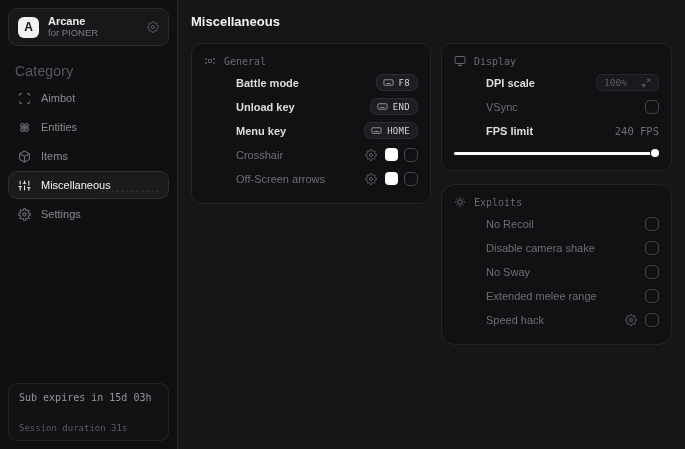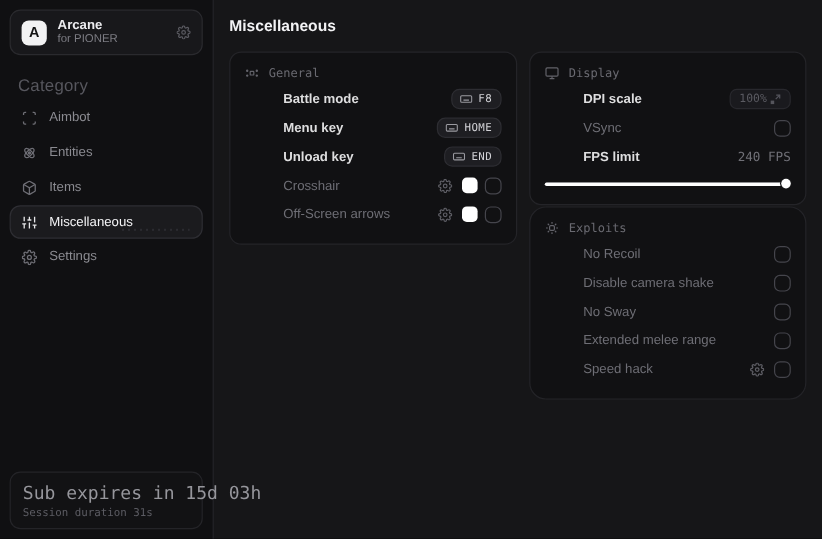--- a/index.html
+++ b/index.html
@@ -51,42 +51,42 @@
     background-image:radial-gradient(circle, #3c3c43 1px, transparent 1.2px);
     background-size:5px 5px;
   }
   .side-footer {
     margin-top:auto;
     border:1px solid #242428; border-radius:9px; background:#121214;
     padding:8px 10px 7px;
   }
   .side-footer .l1 {
     font-family:"DejaVu Sans Mono", monospace;
-    font-size:15px; color:#96969c; margin-bottom:3px; white-space:nowrap;
+    font-size:10px; color:#96969c; margin-bottom:20px; white-space:nowrap;
   }
   .side-footer .l2 {
     font-family:"DejaVu Sans Mono", monospace;
     font-size:9px; color:#5c5c63; white-space:nowrap;
   }
 
   
   .main {
     flex:1; background:#161618; border-left:1px solid #29292d;
     padding:14px 13px 12px;
   }
   .page-title { font-size:13px; font-weight:bold; color:#f3f3f5; margin-bottom:14px; }
   .columns { display:flex; gap:10px; align-items:flex-start; }
   .col-left { width:240px; flex:0 0 240px; }
   .col-right { flex:1; }
 
   .panel {
     background:#111113; border:1px solid #242428; border-radius:10px;
     padding:11px 12px 13px;
   }
-  .panel + .panel { margin-top:1px;border-radius:14px; }
+  .panel + .panel { margin-top:13px;border-radius:14px; }
   .panel-header {
     display:flex; align-items:center; gap:8px;
     font-family:"DejaVu Sans Mono", monospace;
     font-size:10px; color:#6a6a71; margin-bottom:4px;
   }
   .panel-header .hico { display:flex; color:#63636a; }
 
   .row {
     display:flex; align-items:center; justify-content:space-between;
     height:23px; margin-top:1px;
@@ -105,21 +105,21 @@
   .keybadge .kico { display:flex; color:#9a9aa0; }
 
   .gear-mini { display:flex; color:#5f5f66; margin-right:2px; }
   .swatch { width:13px; height:13px; border-radius:4px; background:#ffffff; }
   .checkbox {
     width:14px; height:14px; border-radius:5px;
     border:1.5px solid #45454c; background:transparent;
   }
 
   .dpi-badge {
-    display:flex; align-items:center; gap:2px;
+    display:flex; align-items:center; gap:14px;
     background:#1a1a1e; border:1px solid #28282d; border-radius:6px;
     padding:2px 7px;
     font-family:"DejaVu Sans Mono", monospace;
     font-size:9.5px; color:#5b5b62;
   }
   .dpi-badge .sico { display:flex; color:#55555c; }
 
   .fps-value {
     font-family:"DejaVu Sans Mono", monospace;
     font-size:10.5px; color:#707077;
@@ -254,42 +254,42 @@
                 <svg width="11" height="11" viewBox="0 0 24 24" fill="none" stroke="currentColor" stroke-width="2">
                     <rect x="2" y="6" width="20" height="12" rx="2"></rect>
                     <path d="M6 10h0M10 10h0M14 10h0M18 10h0M7 14h10"></path>
                   </svg>
               </span>
               <span>F8</span>
             </span>
           </div>
 
           <div class="row">
+            <span class="row-label">Unload key</span>
+            <span class="keybadge">
+              <span class="kico">
+                <svg width="11" height="11" viewBox="0 0 24 24" fill="none" stroke="currentColor" stroke-width="2">
+                    <rect x="2" y="6" width="20" height="12" rx="2"></rect>
+                    <path d="M6 10h0M10 10h0M14 10h0M18 10h0M7 14h10"></path>
+                  </svg>
+              </span>
+              <span>END</span>
+            </span>
+          </div>
+
+          <div class="row">
             <span class="row-label">Menu key</span>
             <span class="keybadge">
               <span class="kico">
                 <svg width="11" height="11" viewBox="0 0 24 24" fill="none" stroke="currentColor" stroke-width="2">
                     <rect x="2" y="6" width="20" height="12" rx="2"></rect>
                     <path d="M6 10h0M10 10h0M14 10h0M18 10h0M7 14h10"></path>
                   </svg>
               </span>
               <span>HOME</span>
-            </span>
-          </div>
-
-          <div class="row">
-            <span class="row-label">Unload key</span>
-            <span class="keybadge">
-              <span class="kico">
-                <svg width="11" height="11" viewBox="0 0 24 24" fill="none" stroke="currentColor" stroke-width="2">
-                    <rect x="2" y="6" width="20" height="12" rx="2"></rect>
-                    <path d="M6 10h0M10 10h0M14 10h0M18 10h0M7 14h10"></path>
-                  </svg>
-              </span>
-              <span>END</span>
             </span>
           </div>
 
           <div class="row">
             <span class="row-label muted">Crosshair</span>
             <span class="row-right">
               <span class="gear-mini">
                 <svg width="12" height="12" viewBox="0 0 24 24" fill="none" stroke="currentColor" stroke-width="2">
                     <circle cx="12" cy="12" r="3"></circle>
                     <path d="M19.4 15a1.65 1.65 0 0 0 .33 1.82l.06.06a2 2 0 1 1-2.83 2.83l-.06-.06a1.65 1.65 0 0 0-1.82-.33 1.65 1.65 0 0 0-1 1.51V21a2 2 0 1 1-4 0v-.09a1.65 1.65 0 0 0-1-1.51 1.65 1.65 0 0 0-1.82.33l-.06.06a2 2 0 1 1-2.83-2.83l.06-.06a1.65 1.65 0 0 0 .33-1.82 1.65 1.65 0 0 0-1.51-1H3a2 2 0 1 1 0-4h.09a1.65 1.65 0 0 0 1.51-1 1.65 1.65 0 0 0-.33-1.82l-.06-.06a2 2 0 1 1 2.83-2.83l.06.06a1.65 1.65 0 0 0 1.82.33h0a1.65 1.65 0 0 0 1-1.51V3a2 2 0 1 1 4 0v.09a1.65 1.65 0 0 0 1 1.51h0a1.65 1.65 0 0 0 1.82-.33l.06-.06a2 2 0 1 1 2.83 2.83l-.06.06a1.65 1.65 0 0 0-.33 1.82v0a1.65 1.65 0 0 0 1.51 1H21a2 2 0 1 1 0 4h-.09a1.65 1.65 0 0 0-1.51 1z"></path>

